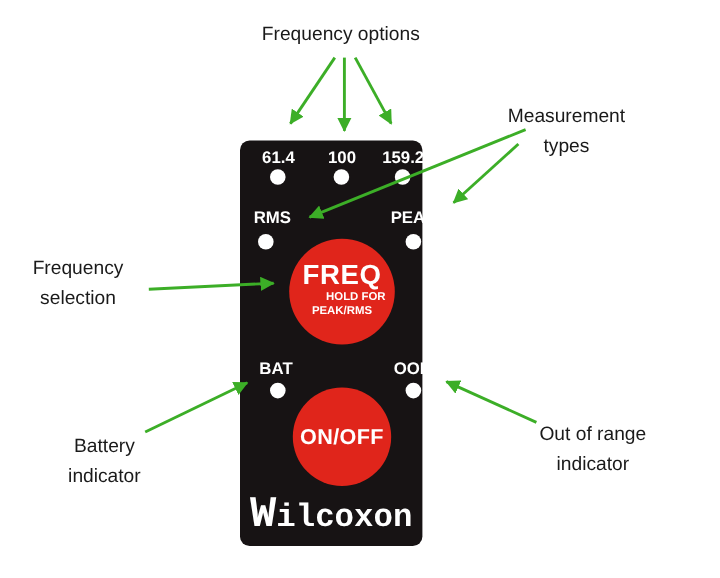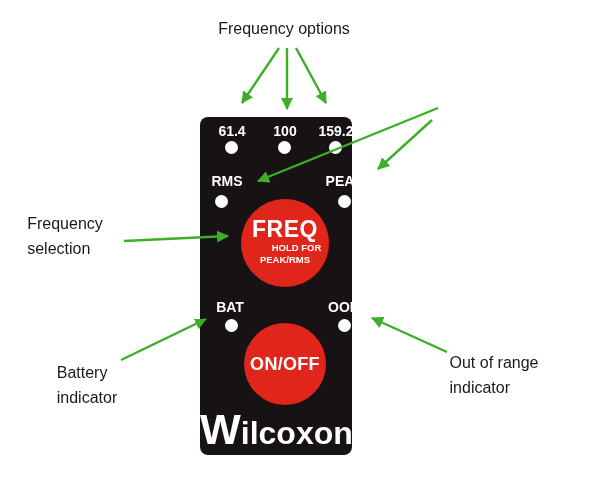--- a/index.html
+++ b/index.html
@@ -24,21 +24,21 @@
     background: var(--page-bg);
     overflow: hidden;
   }
   
   .ann {
     position: absolute;
     transform: translateX(-50%);
     color: var(--label-text);
     font-size: 16px;
     line-height: 25px;
-    text-align: left;
+    text-align: center;
     white-space: pre-line;
     z-index: 2;
   }
   
   svg.arrows {
     position: absolute;
     left: 0; top: 0;
     width: 600px; height: 482px;
     z-index: 6;
     pointer-events: none;
@@ -91,31 +91,34 @@
   .freq-btn .t2 { font-size: 9.5px; line-height: 12px; margin-top: 3px; margin-left: 23px; }
   .freq-btn .t3 { font-size: 9.5px; line-height: 12px; }
   .onoff-btn { left: 44px; top: 206px; width: 82px; height: 82px; font-size: 18px; letter-spacing: .3px; }
   .brand {
     position: absolute;
     left: 0; right: 0;
     top: 296px;
     text-align: center;
     color: var(--panel-text);
     font-weight: bold;
-    font-size: 32px;
+    font-size: 27px;
     line-height: 32px;
+    font-family: Liberation Mono, monospace;
   }
   .brand::first-letter { font-size: 1.35em; }
 </style>
 </head>
 <body>
 
 <div class="stage">
 
   <div class="ann" style="left:284px; top:16px;">Frequency options</div>
+  <div class="ann" style="left:472px; top:85px;">Measurement
+types</div>
   <div class="ann" style="left:65px; top:211px;">Frequency
 selection</div>
   <div class="ann" style="left:87px; top:360px;">Battery
 indicator</div>
   <div class="ann" style="left:494px; top:350px;">Out of range
 indicator</div>
 
   <svg class="arrows" viewBox="0 0 600 482">
     <defs>
       <marker id="ah" markerUnits="userSpaceOnUse" markerWidth="14" markerHeight="12" refX="11" refY="6" orient="auto">

